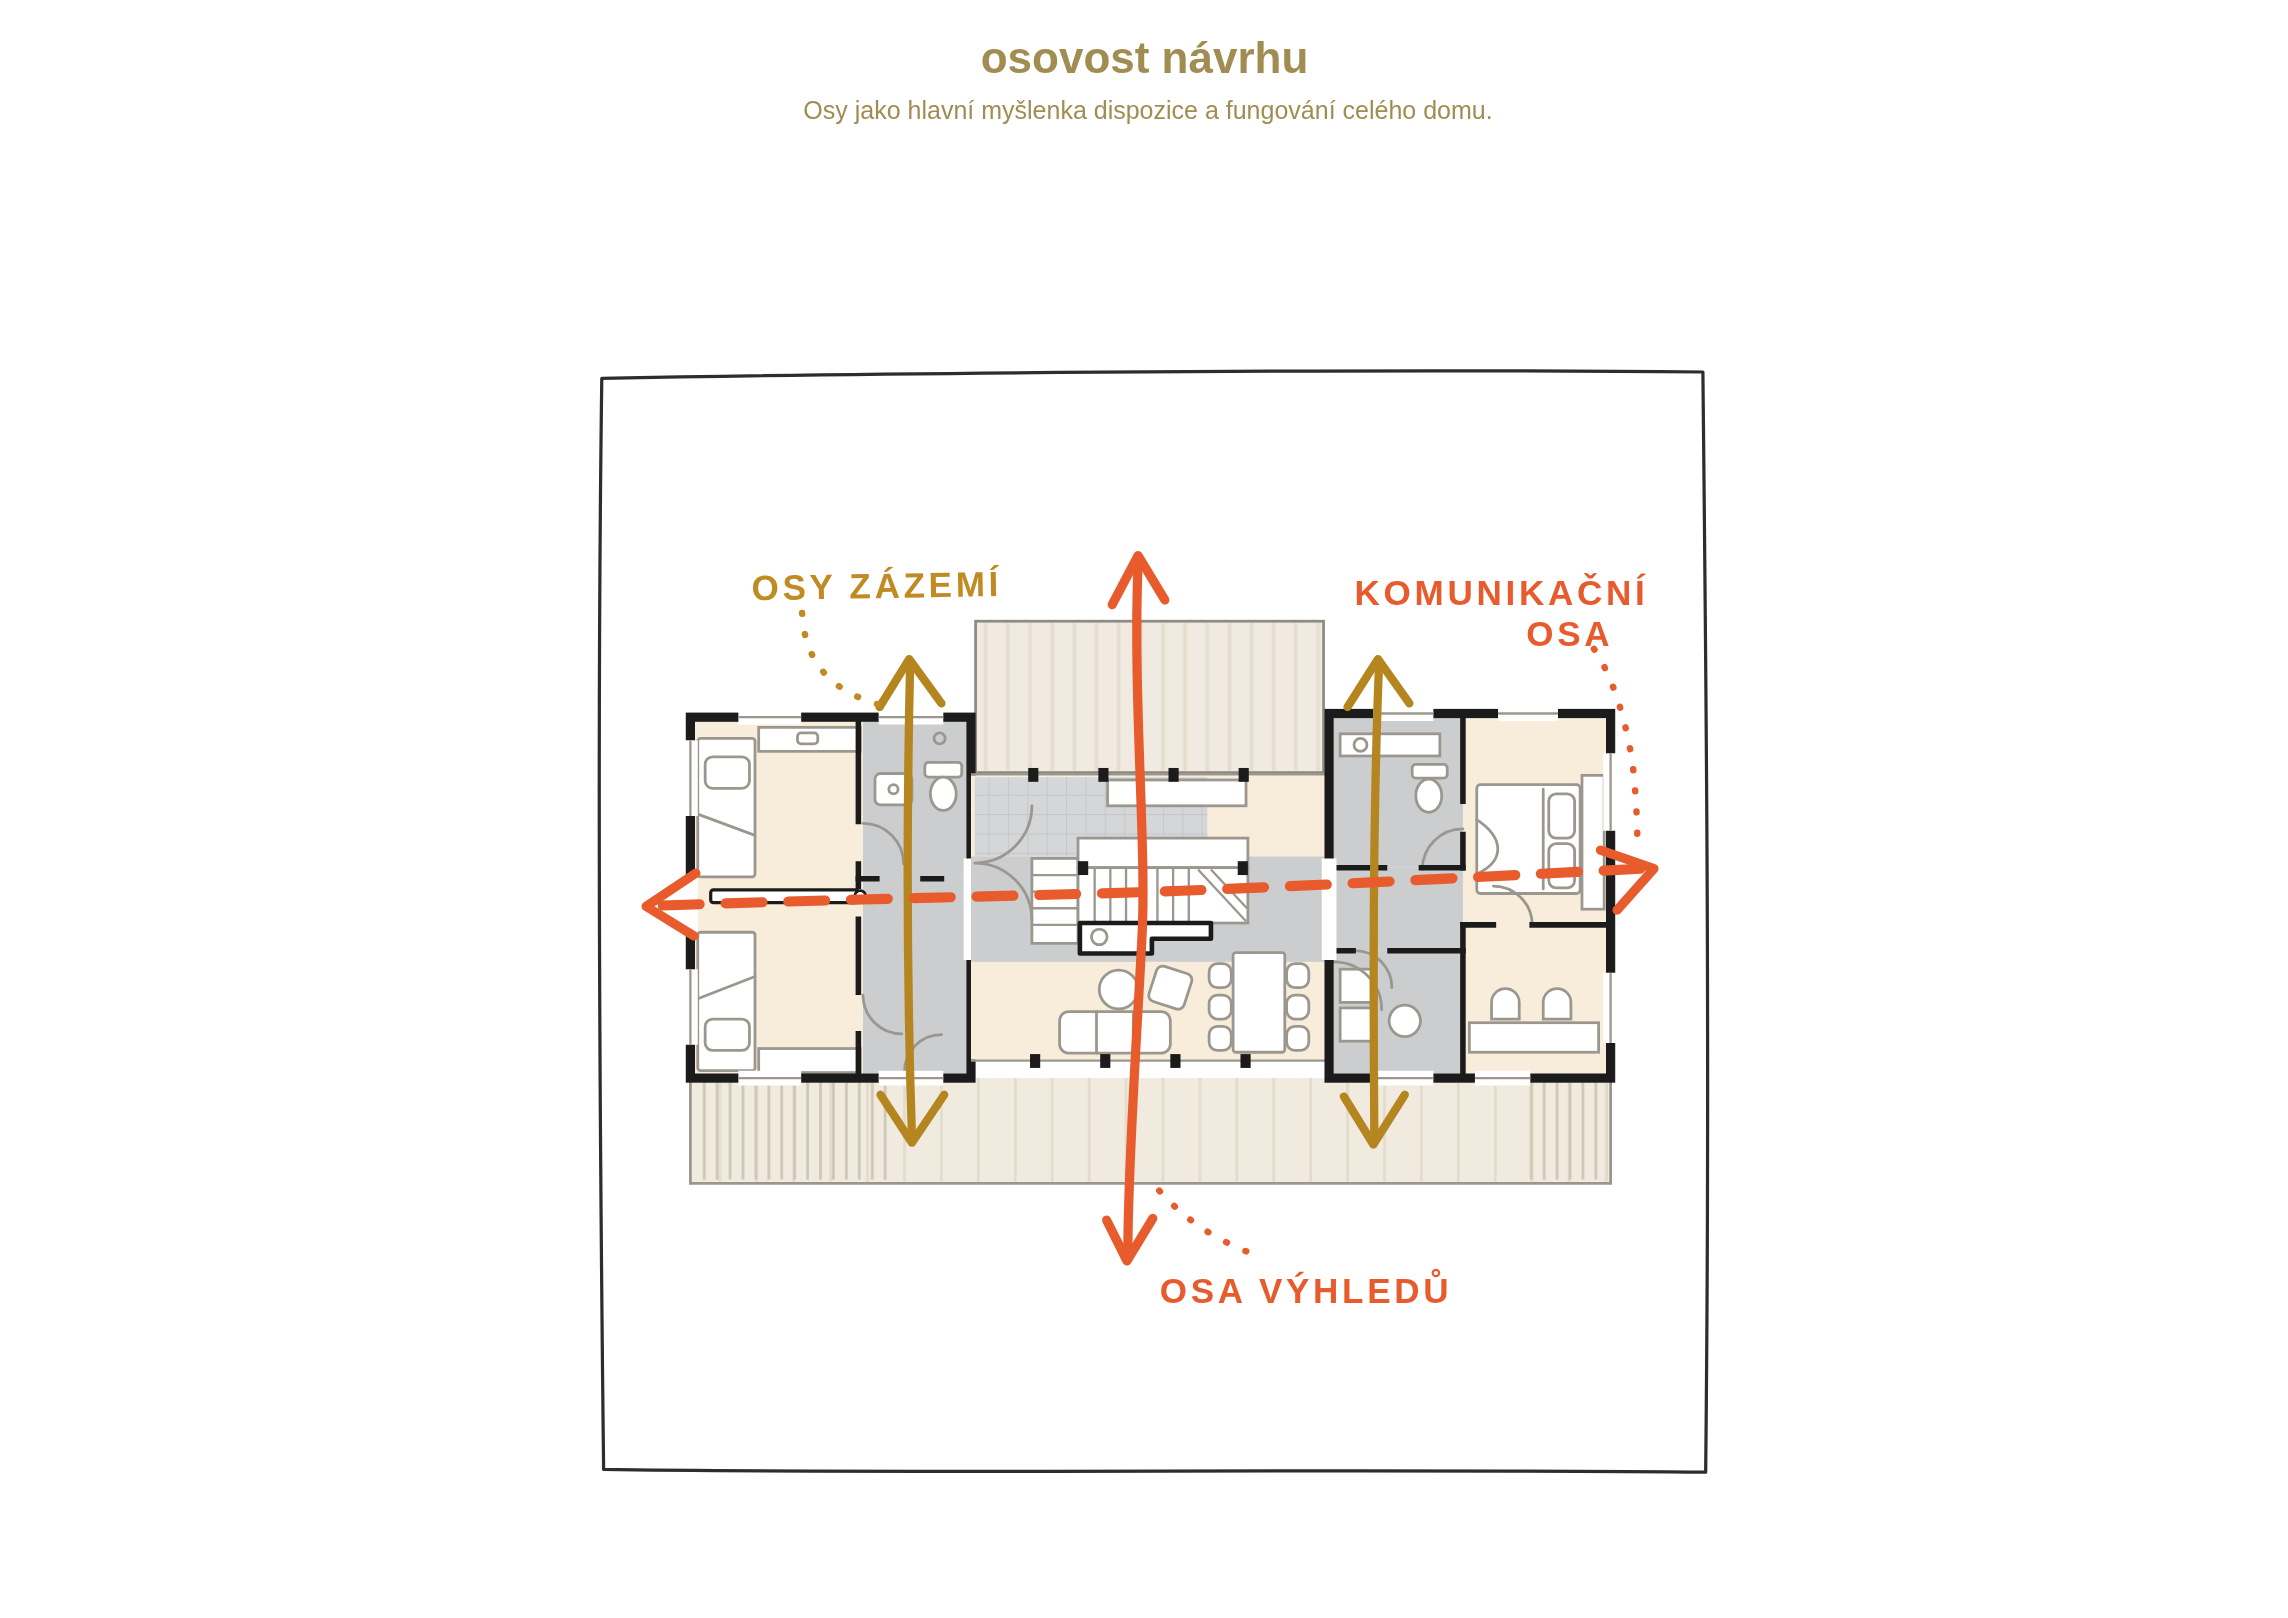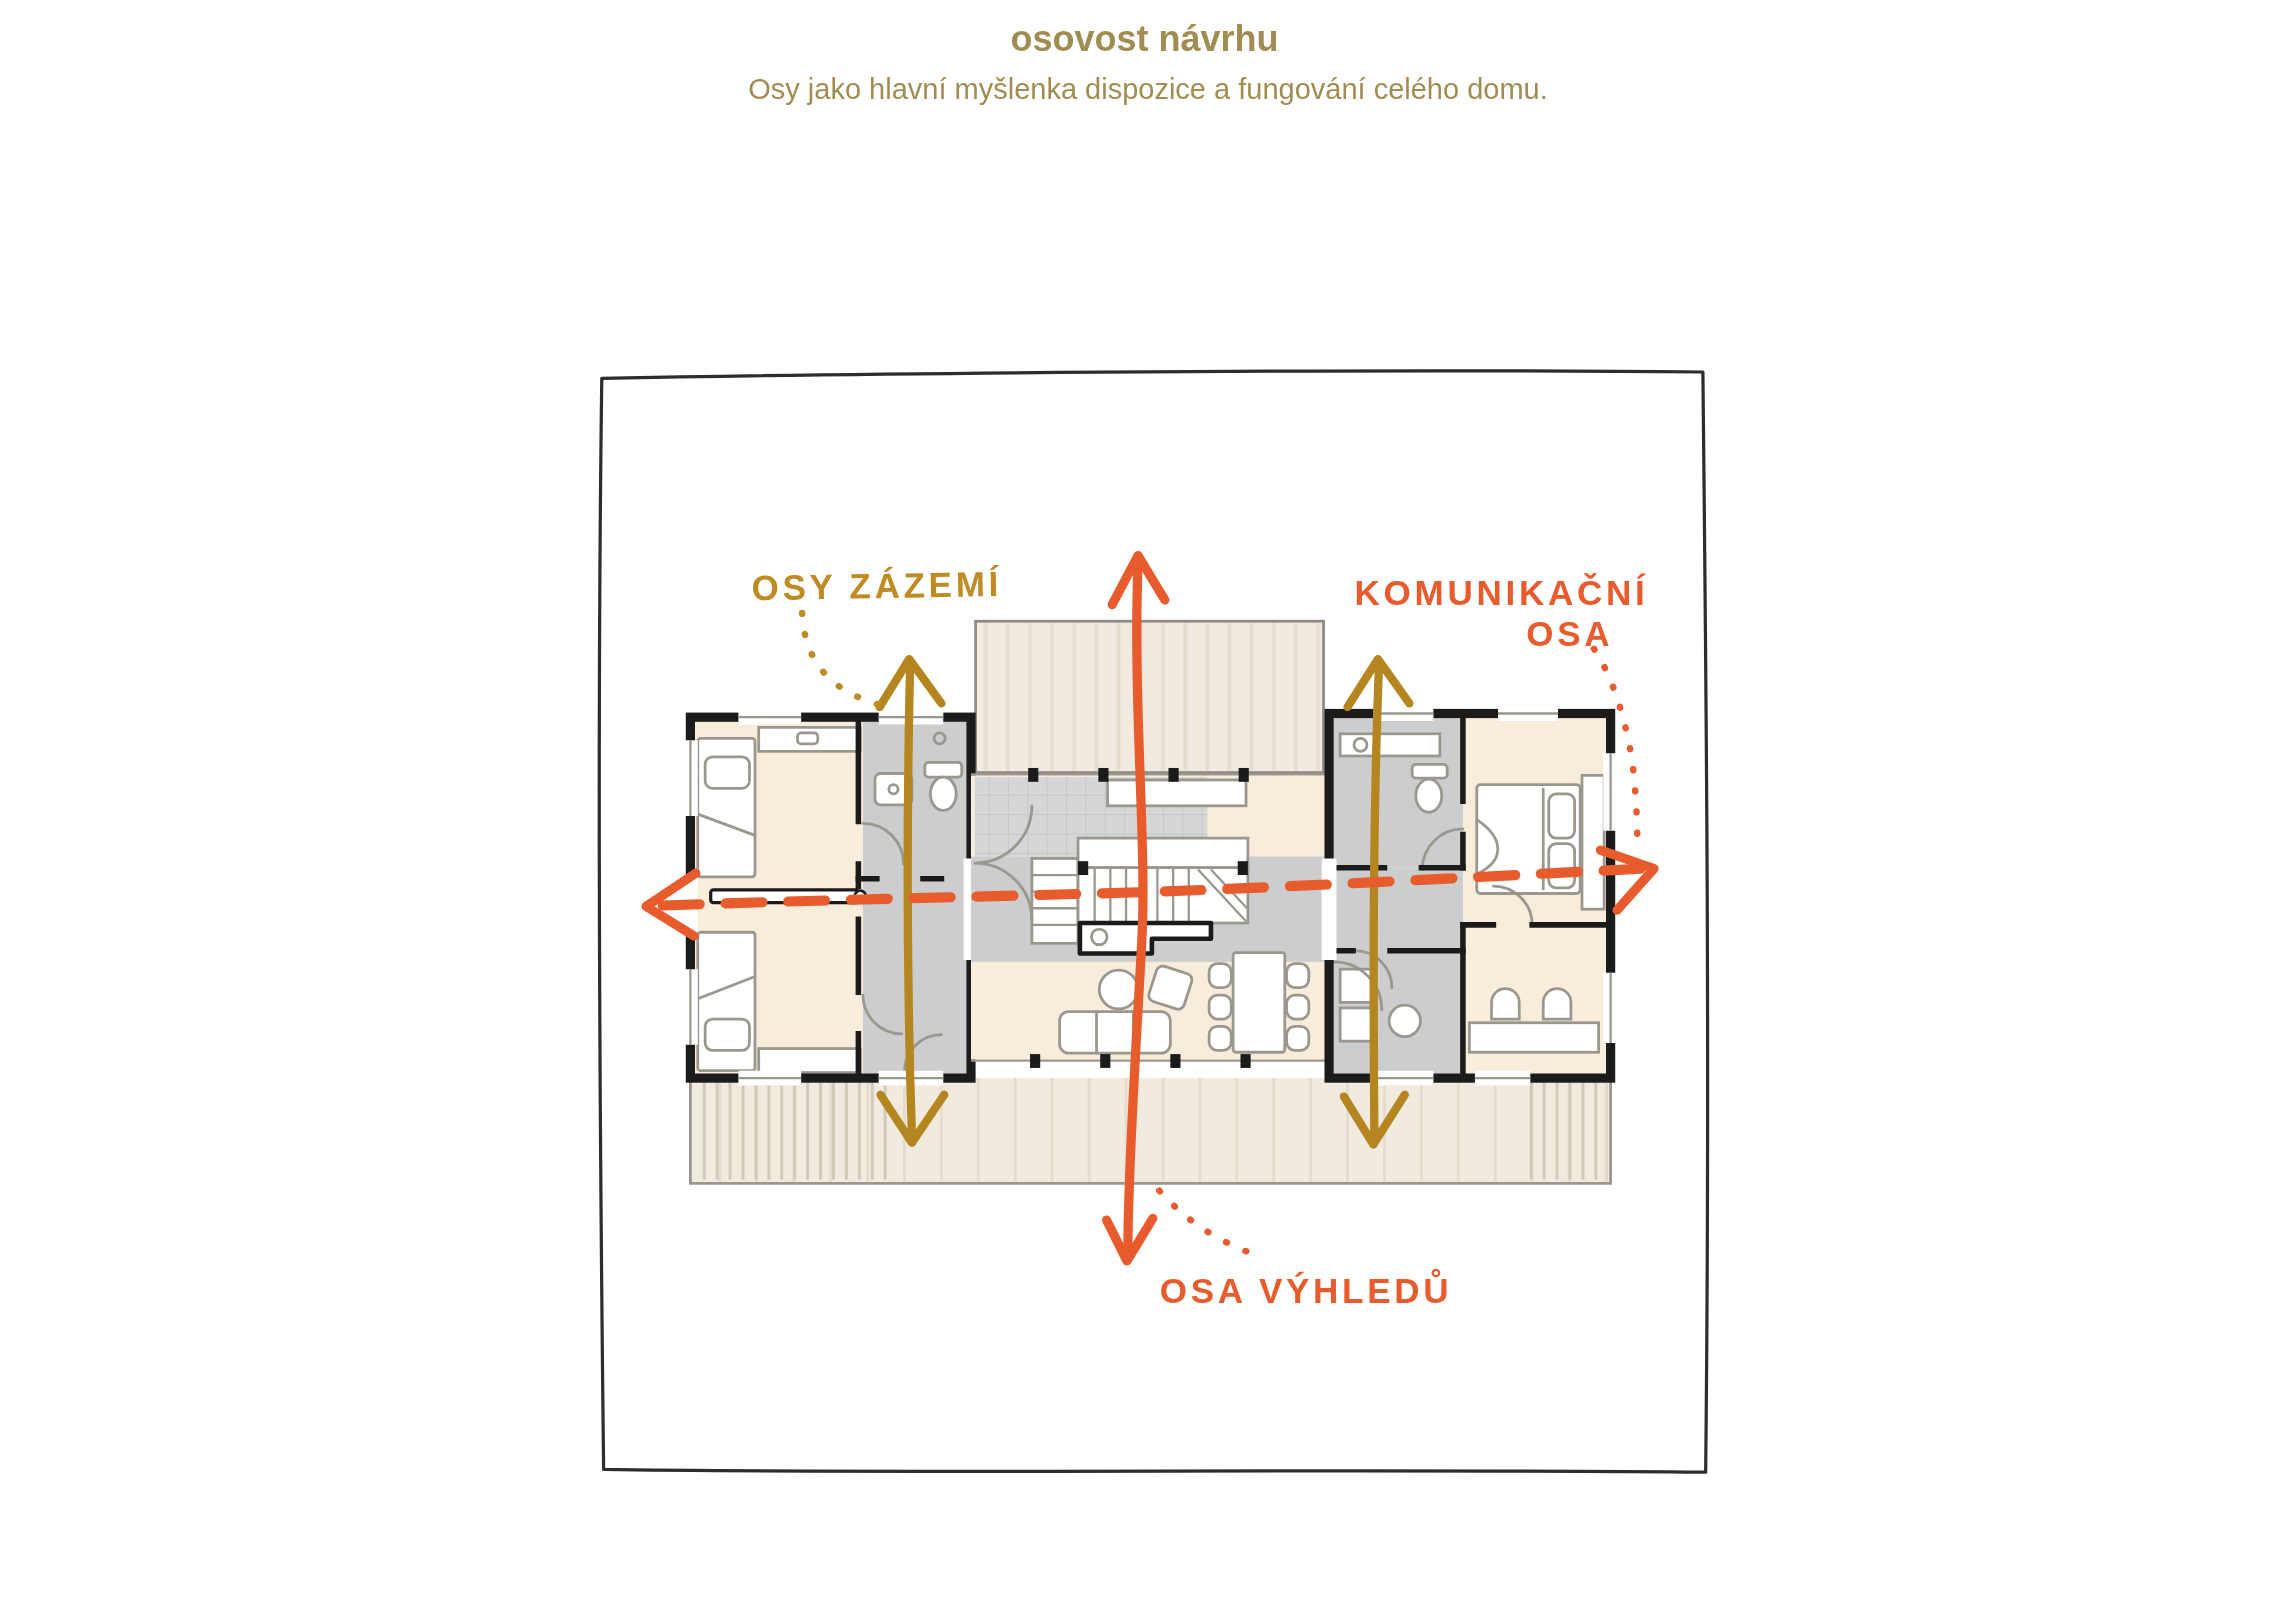--- a/index.html
+++ b/index.html
@@ -5,23 +5,23 @@
   :root{
     --title_gold:#a18c52; --gold:#b5861f; --gold_label:#c18b24;
     --orange:#e75b2d; --wall:#1b1b1b; --floor_cream:#f8ecdb;
     --floor_gray:#cbcdcf; --tile_gray:#d4d6d7; --terrace:#f1ebdf;
     --garage:#f0eae0; --furn:#9b978e; --frame:#2d2d2d;
   }
   html,body{margin:0;padding:0;background:#ffffff;}
   .page{position:relative;width:2289px;height:1619px;background:#fff;overflow:hidden;
         font-family:"Liberation Sans",sans-serif;}
   .header{position:absolute;top:0;left:0;width:100%;text-align:center;}
-  .header h1{margin:18px 0 0 0;font-size:36px;font-weight:bold;color:var(--title_gold);
+  .header h1{margin:33px 0 0 0;font-size:44px;font-weight:bold;color:var(--title_gold);
              letter-spacing:0px;}
-  .header p{margin:13px 0 0 0;font-size:29px;font-weight:400;color:var(--title_gold);
+  .header p{margin:13px 0 0 0;font-size:25px;font-weight:400;color:var(--title_gold);
             letter-spacing:0px;padding-left:7px;}
   svg{position:absolute;left:0;top:0;}
   .frame{fill:none;stroke:var(--frame);stroke-width:3.5;stroke-linejoin:round;}
   .wall{fill:none;stroke:var(--wall);stroke-width:10;stroke-linejoin:miter;}
   .iwall{fill:none;stroke:var(--wall);stroke-width:6;stroke-linecap:square;}
   .gap{stroke:#ffffff;stroke-width:16;fill:none;stroke-linecap:butt;}
   .sill{stroke:var(--furn);stroke-width:2.5;fill:none;}
   .furn{fill:#ffffff;stroke:var(--furn);stroke-width:3;}
   .furnl{fill:none;stroke:var(--furn);stroke-width:3;stroke-linecap:round;}
   .glass{stroke:var(--furn);stroke-width:2.5;fill:none;}

